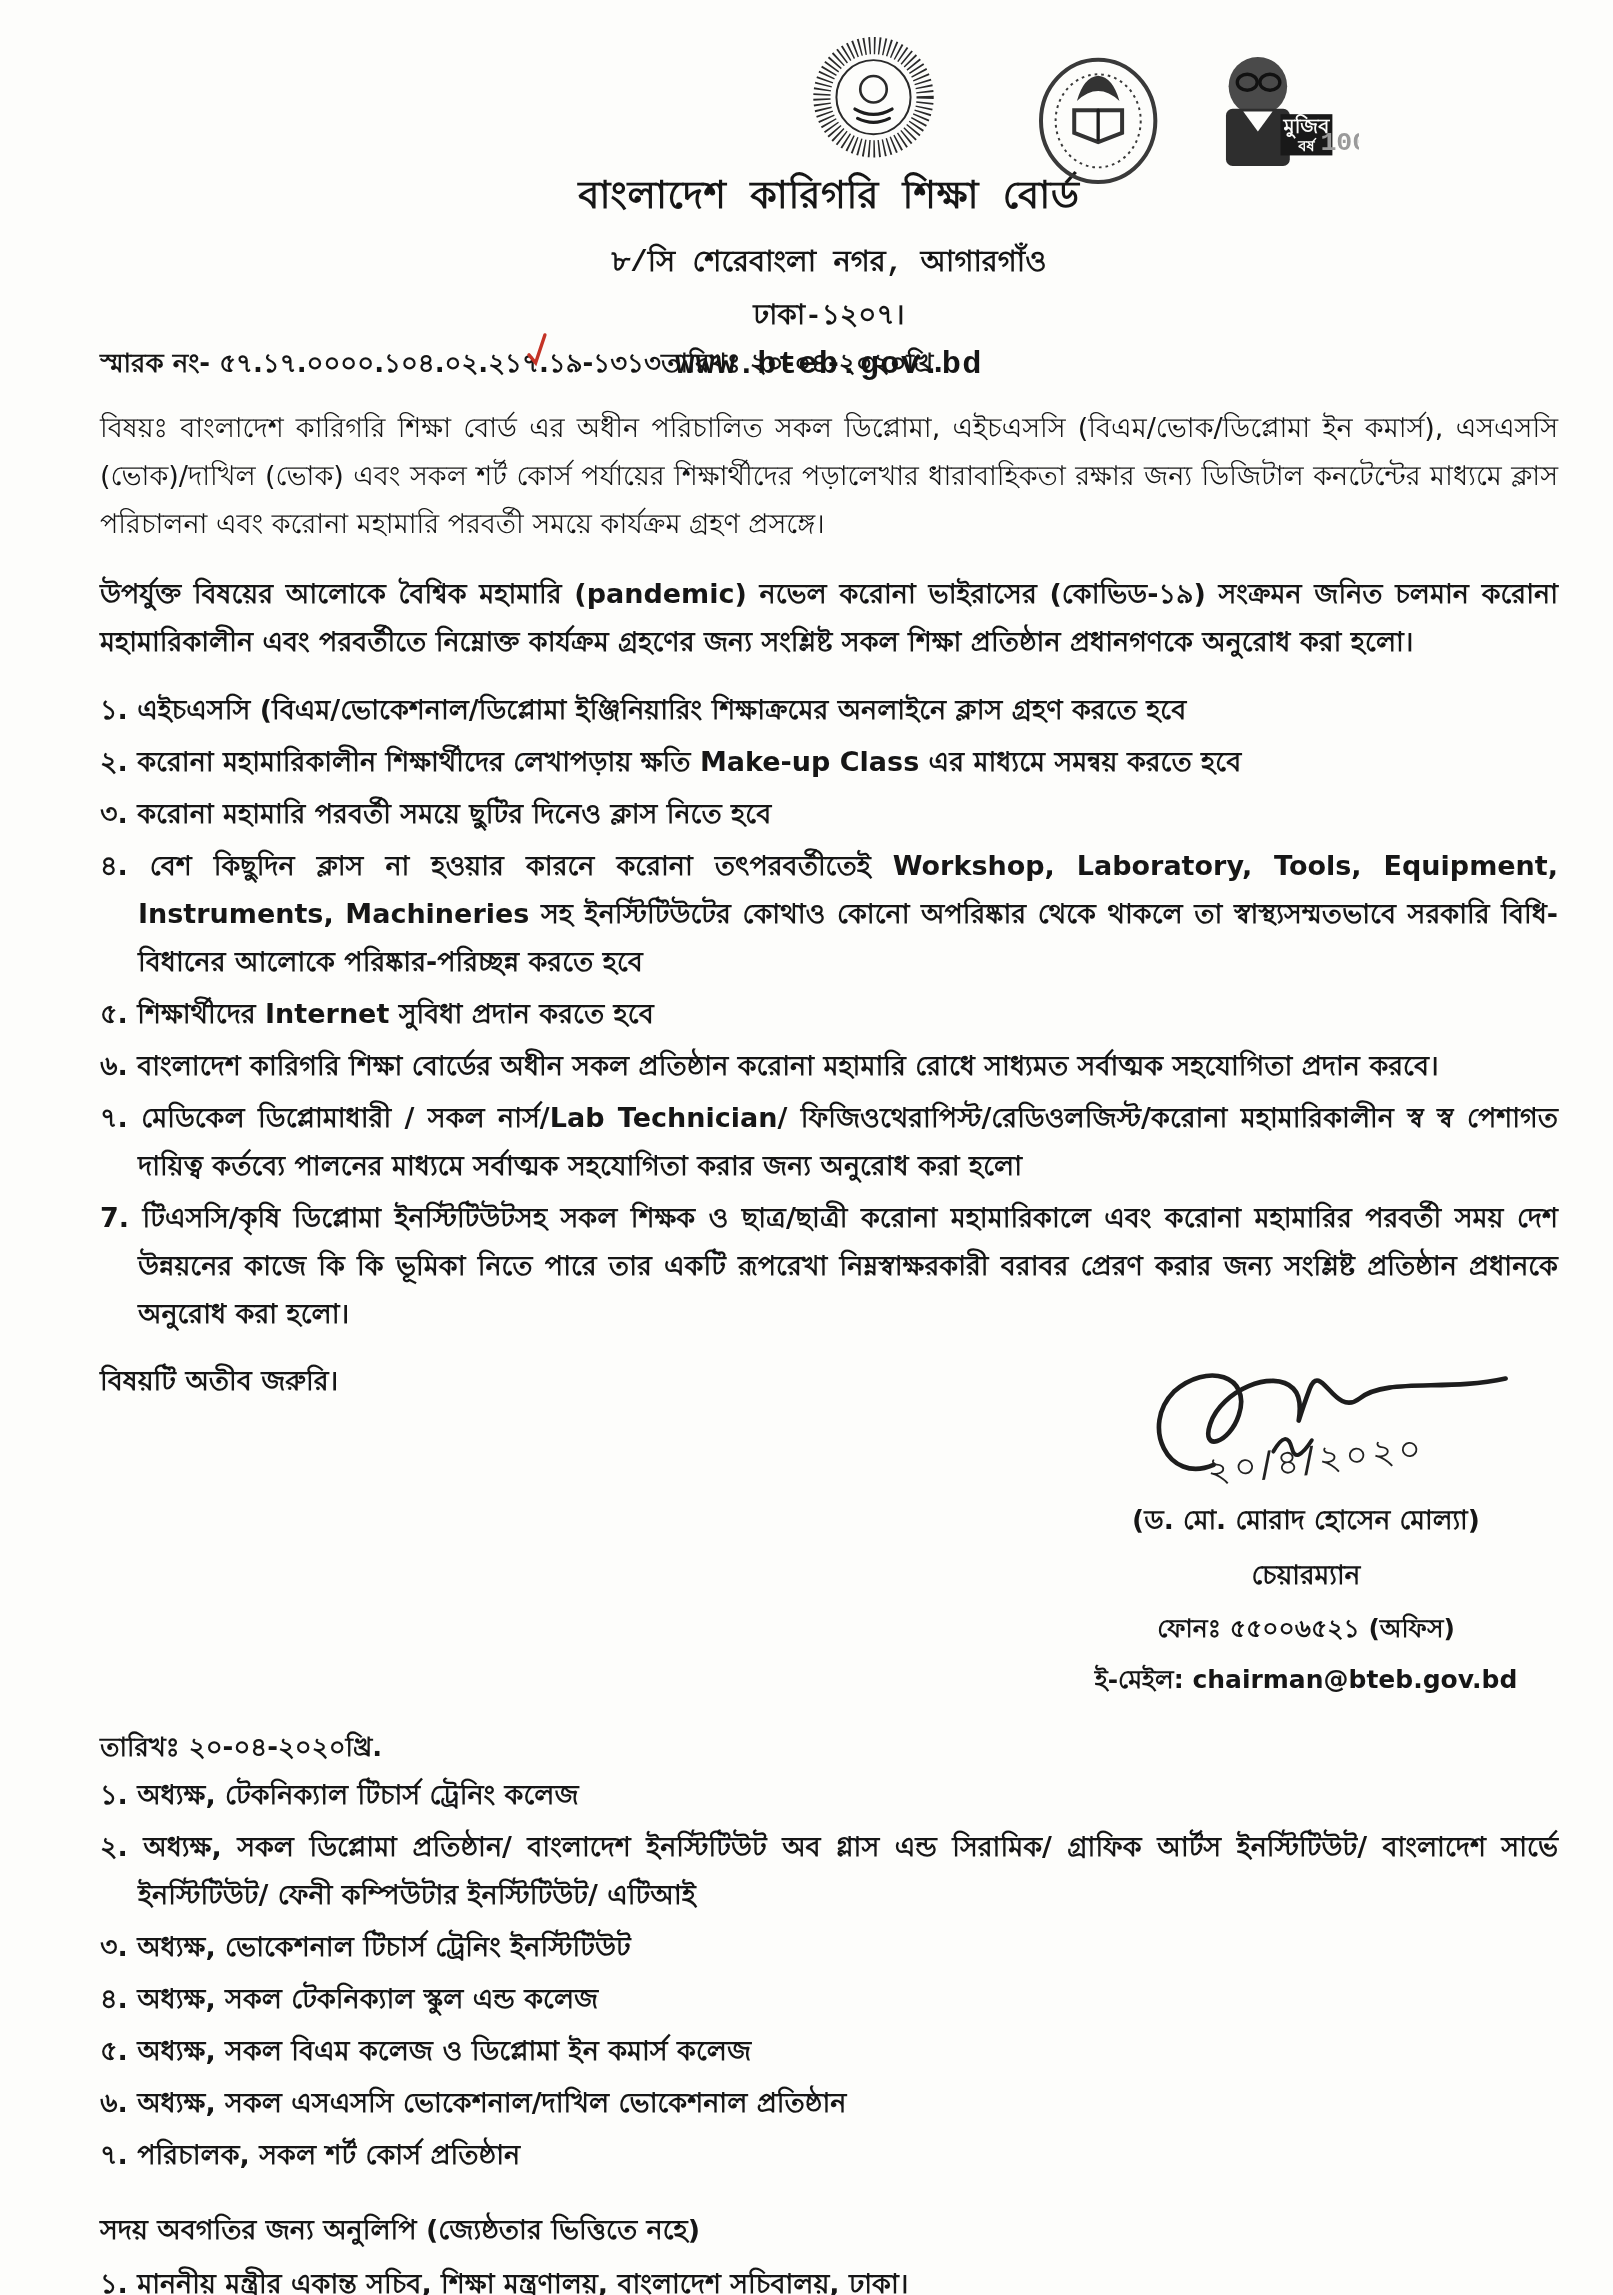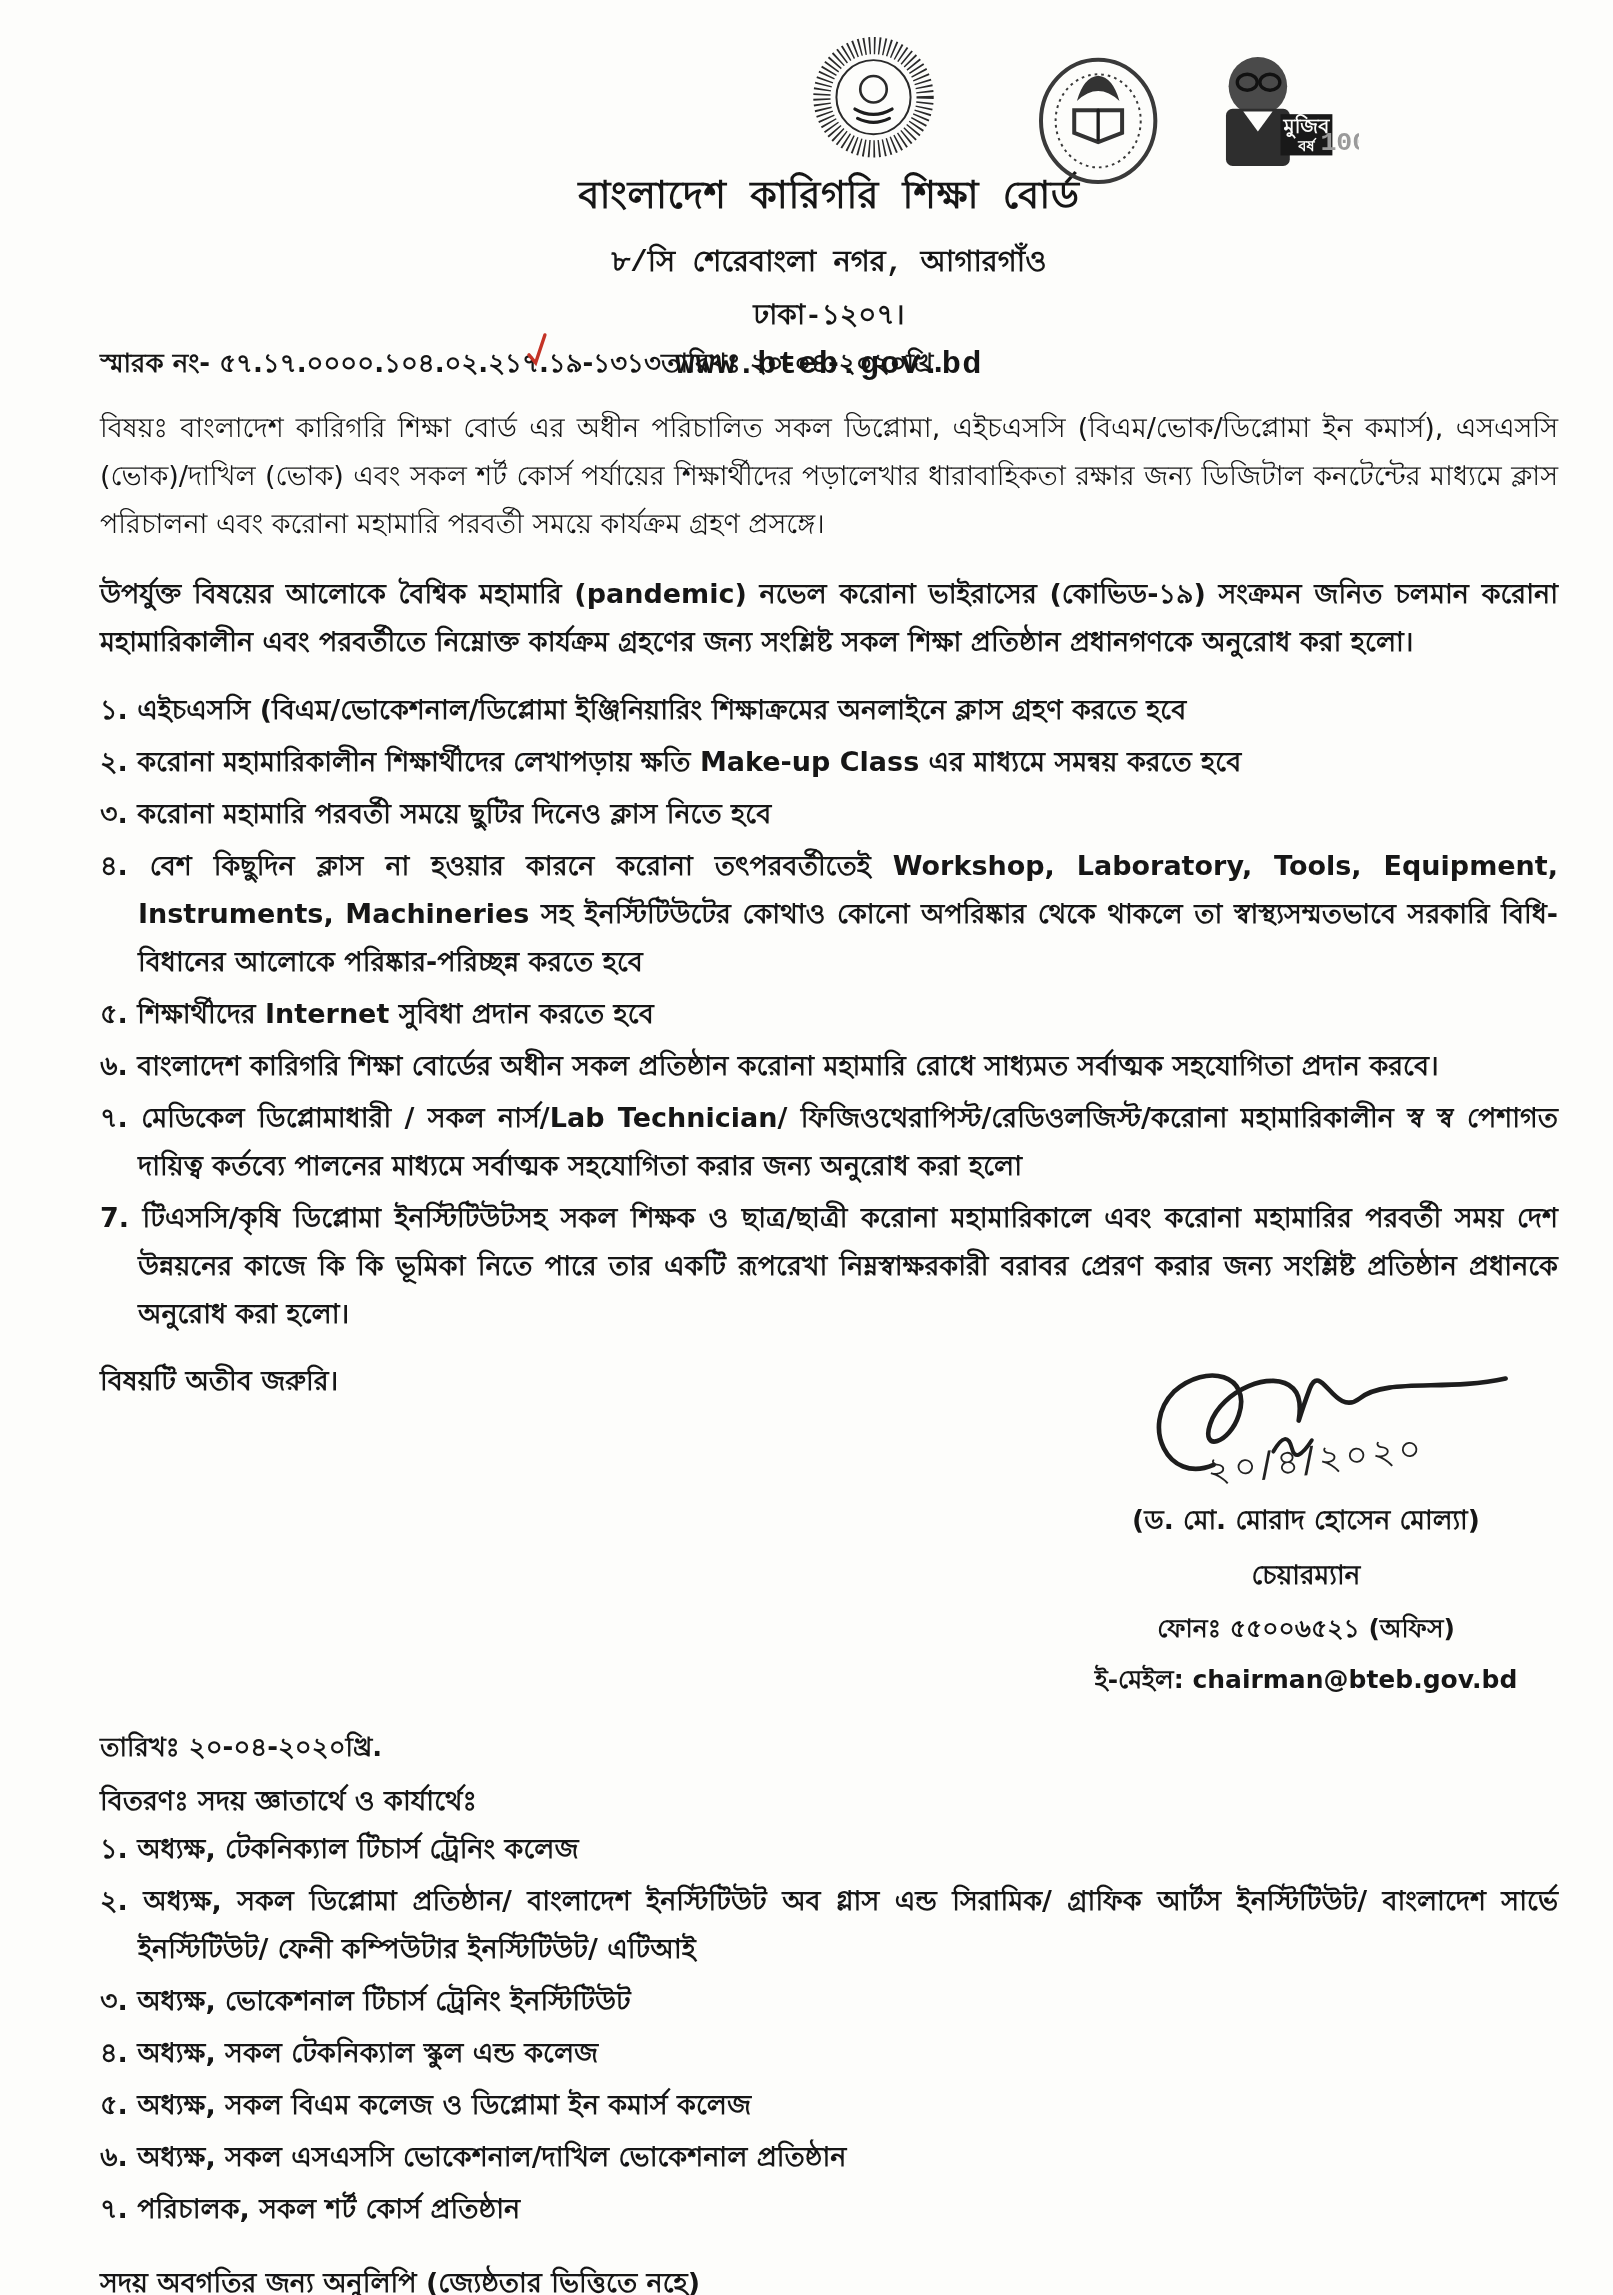--- a/index.html
+++ b/index.html
@@ -139,21 +139,20 @@
     <div class="sign-name">(ড. মো. মোরাদ হোসেন মোল্যা)</div>
     <div class="sign-role">চেয়ারম্যান</div>
     <div class="sign-phone">ফোনঃ ৫৫০০৬৫২১ (অফিস)</div>
     <div class="sign-mail">ই-মেইল: chairman@bteb.gov.bd</div>
   </div>
 
   <div class="memo-row">
     <span>তারিখঃ ২০-০৪-২০২০খ্রি.</span>
   </div>
 
-  <div class="scan dist-heading">বিতরণঃ সদয় জ্ঞাতার্থে ও কার্যার্থেঃ</div>
   <div class="scan">
       <div class="list-line">১. অধ্যক্ষ, টেকনিক্যাল টিচার্স ট্রেনিং কলেজ</div>
       <div class="list-line">২. অধ্যক্ষ, সকল ডিপ্লোমা প্রতিষ্ঠান/ বাংলাদেশ ইনস্টিটিউট অব গ্লাস এন্ড সিরামিক/ গ্রাফিক আর্টস ইনস্টিটিউট/ বাংলাদেশ সার্ভে ইনস্টিটিউট/ ফেনী কম্পিউটার ইনস্টিটিউট/ এটিআই</div>
       <div class="list-line">৩. অধ্যক্ষ, ভোকেশনাল টিচার্স ট্রেনিং ইনস্টিটিউট</div>
       <div class="list-line">৪. অধ্যক্ষ, সকল টেকনিক্যাল স্কুল এন্ড কলেজ</div>
       <div class="list-line">৫. অধ্যক্ষ, সকল বিএম কলেজ ও ডিপ্লোমা ইন কমার্স কলেজ</div>
       <div class="list-line">৬. অধ্যক্ষ, সকল এসএসসি ভোকেশনাল/দাখিল ভোকেশনাল প্রতিষ্ঠান</div>
       <div class="list-line">৭. পরিচালক, সকল শর্ট কোর্স প্রতিষ্ঠান</div>
     </div>
 

